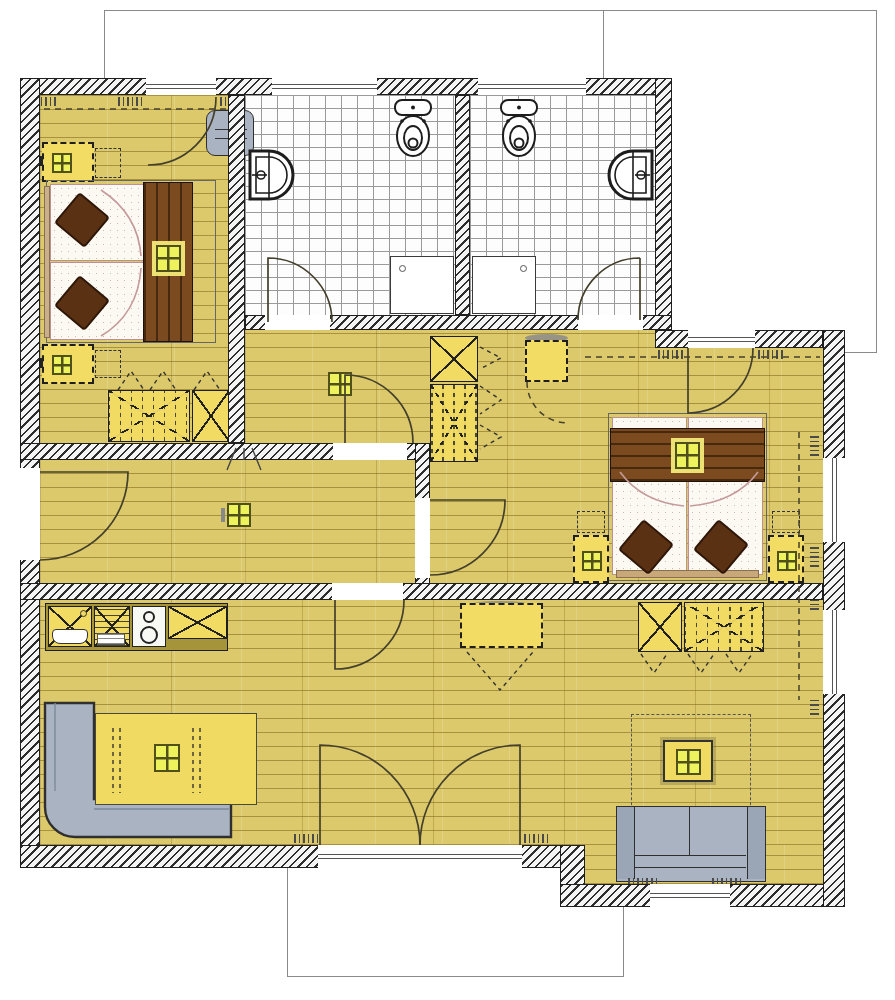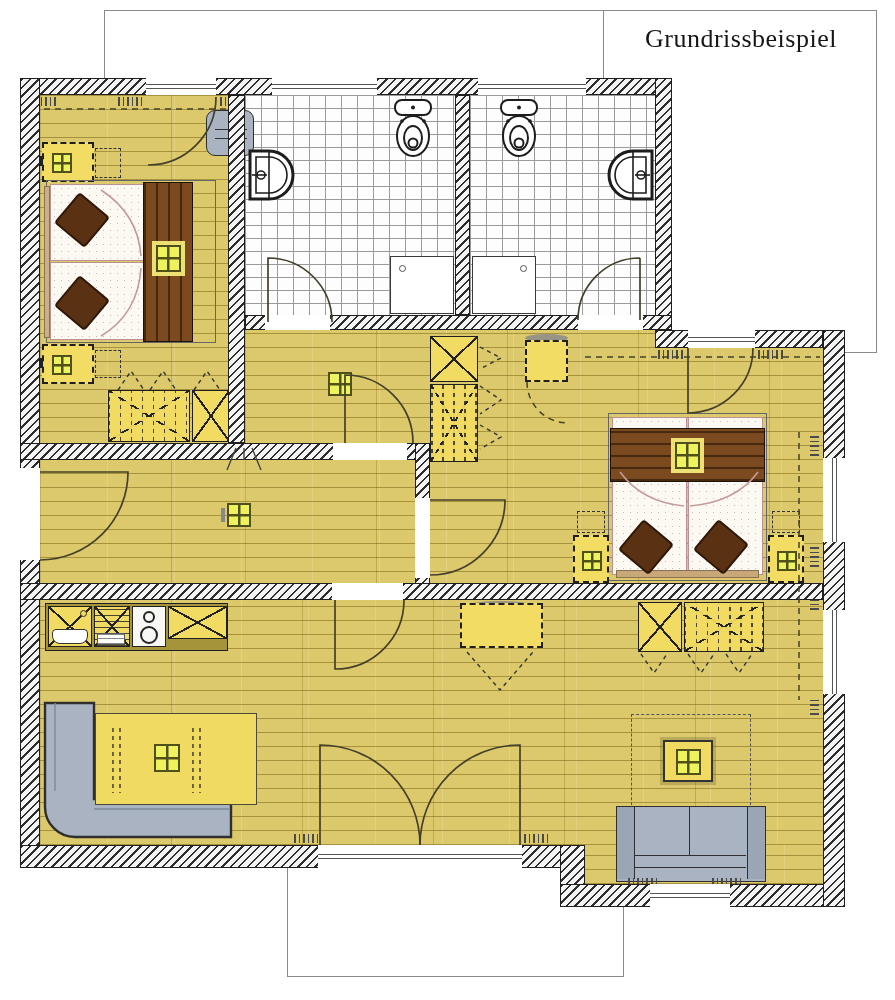--- a/index.html
+++ b/index.html
@@ -60,21 +60,20 @@
   svg.furn{z-index:2;}
   .shadowbar{background:#8b8b8b;border-radius:50%;opacity:.85;}
 </style>
 </head>
 <body>
 
 <div id="canvas">
 
   <div class="abs decobox" style="left:104px;top:10px;width:500px;height:343px;"></div>
   <div class="abs decobox" style="left:603px;top:10px;width:274px;height:343px;"></div>
-  <div class="abs title-text" style="left:615px;top:24px;width:252px;z-index:0;">Grundrissbeispiel</div>
 
   <div class="abs" style="left:287px;top:868px;width:1px;height:109px;background:#8a8a8a;z-index:0;"></div>
   <div class="abs" style="left:287px;top:976px;width:337px;height:1px;background:#8a8a8a;z-index:0;"></div>
   <div class="abs" style="left:623px;top:907px;width:1px;height:70px;background:#8a8a8a;z-index:0;"></div>
 
   <div class="abs wood" style="left:40px;top:95px;width:205px;height:505px;"></div>
   <div class="abs wood" style="left:245px;top:330px;width:578px;height:270px;"></div>
   <div class="abs wood" style="left:40px;top:600px;width:783px;height:245px;"></div>
   <div class="abs wood" style="left:583px;top:845px;width:240px;height:39px;"></div>
   <div class="abs tile" style="left:245px;top:95px;width:210px;height:220px;"></div>

